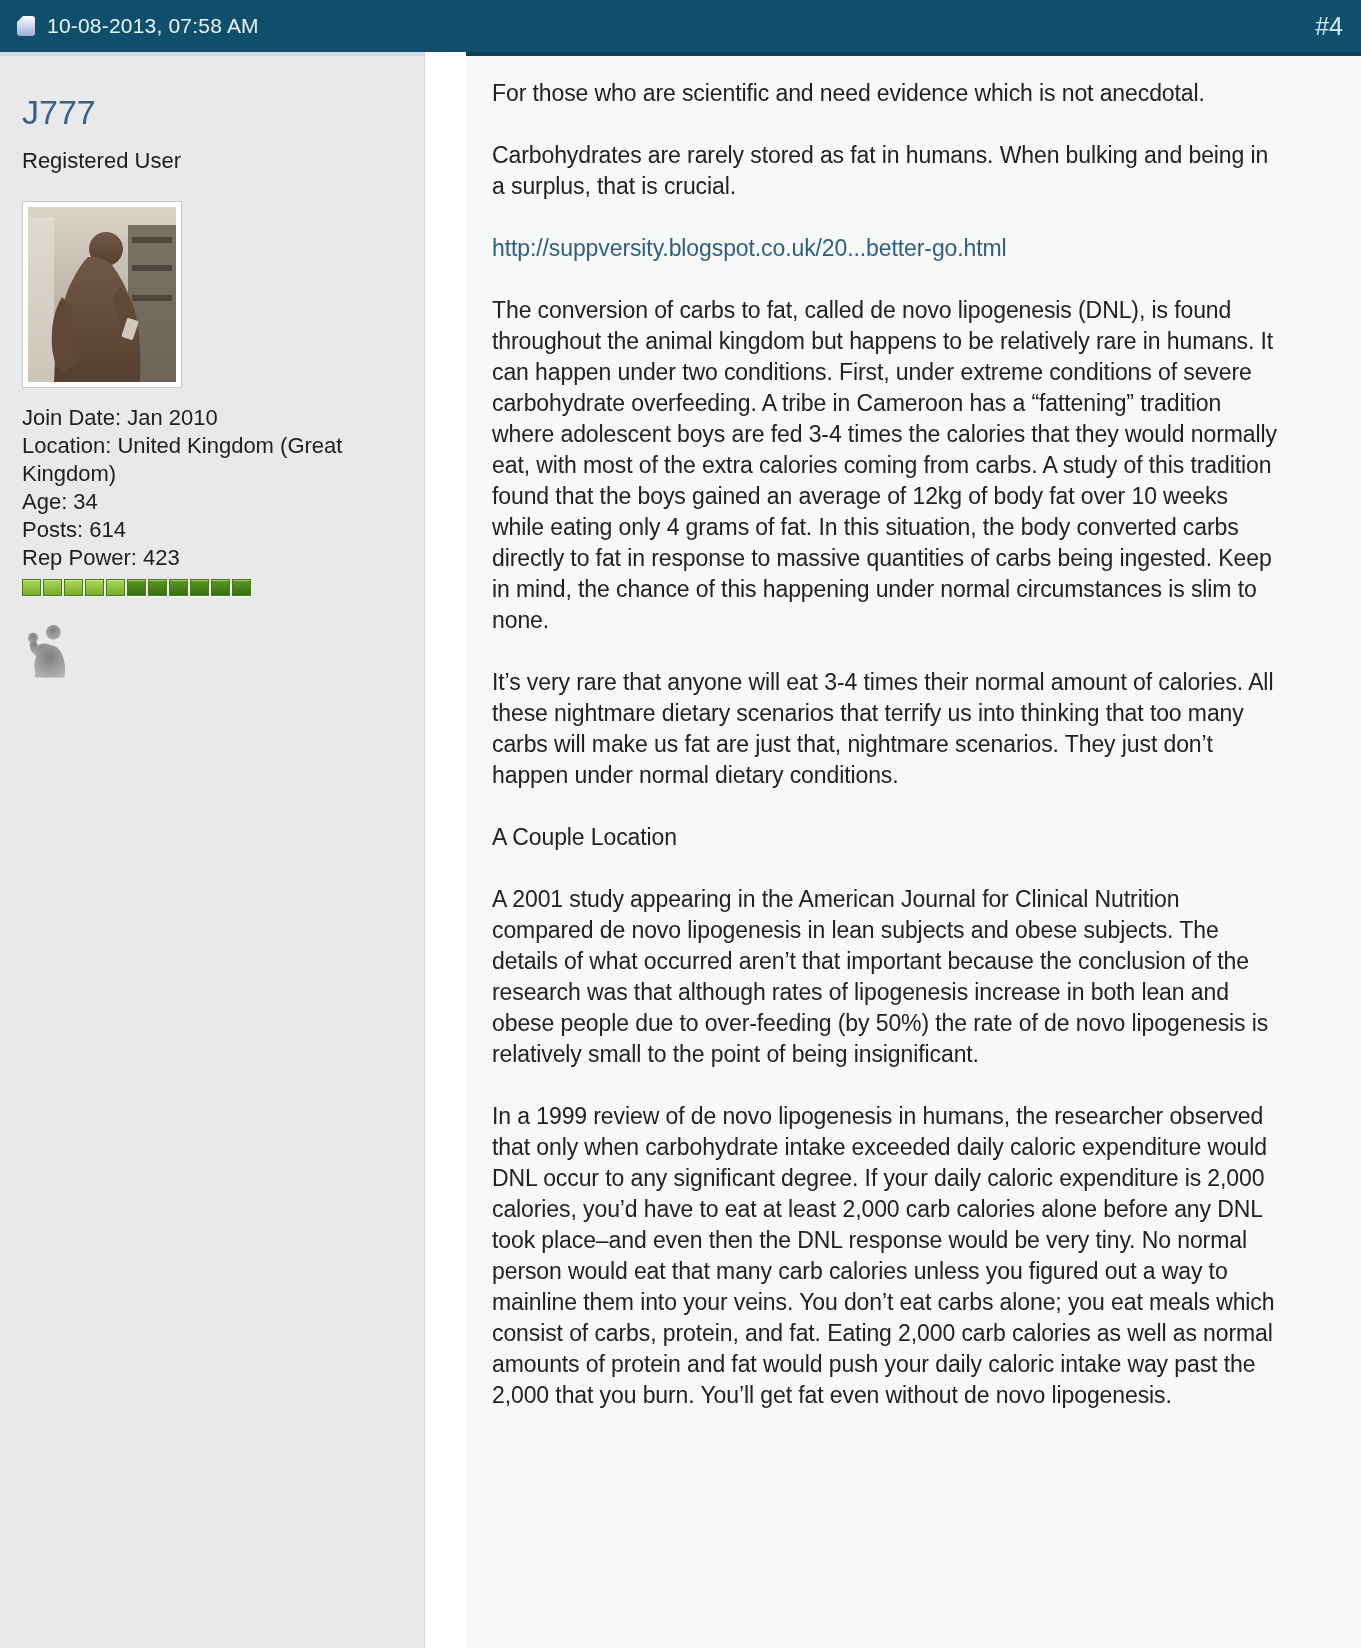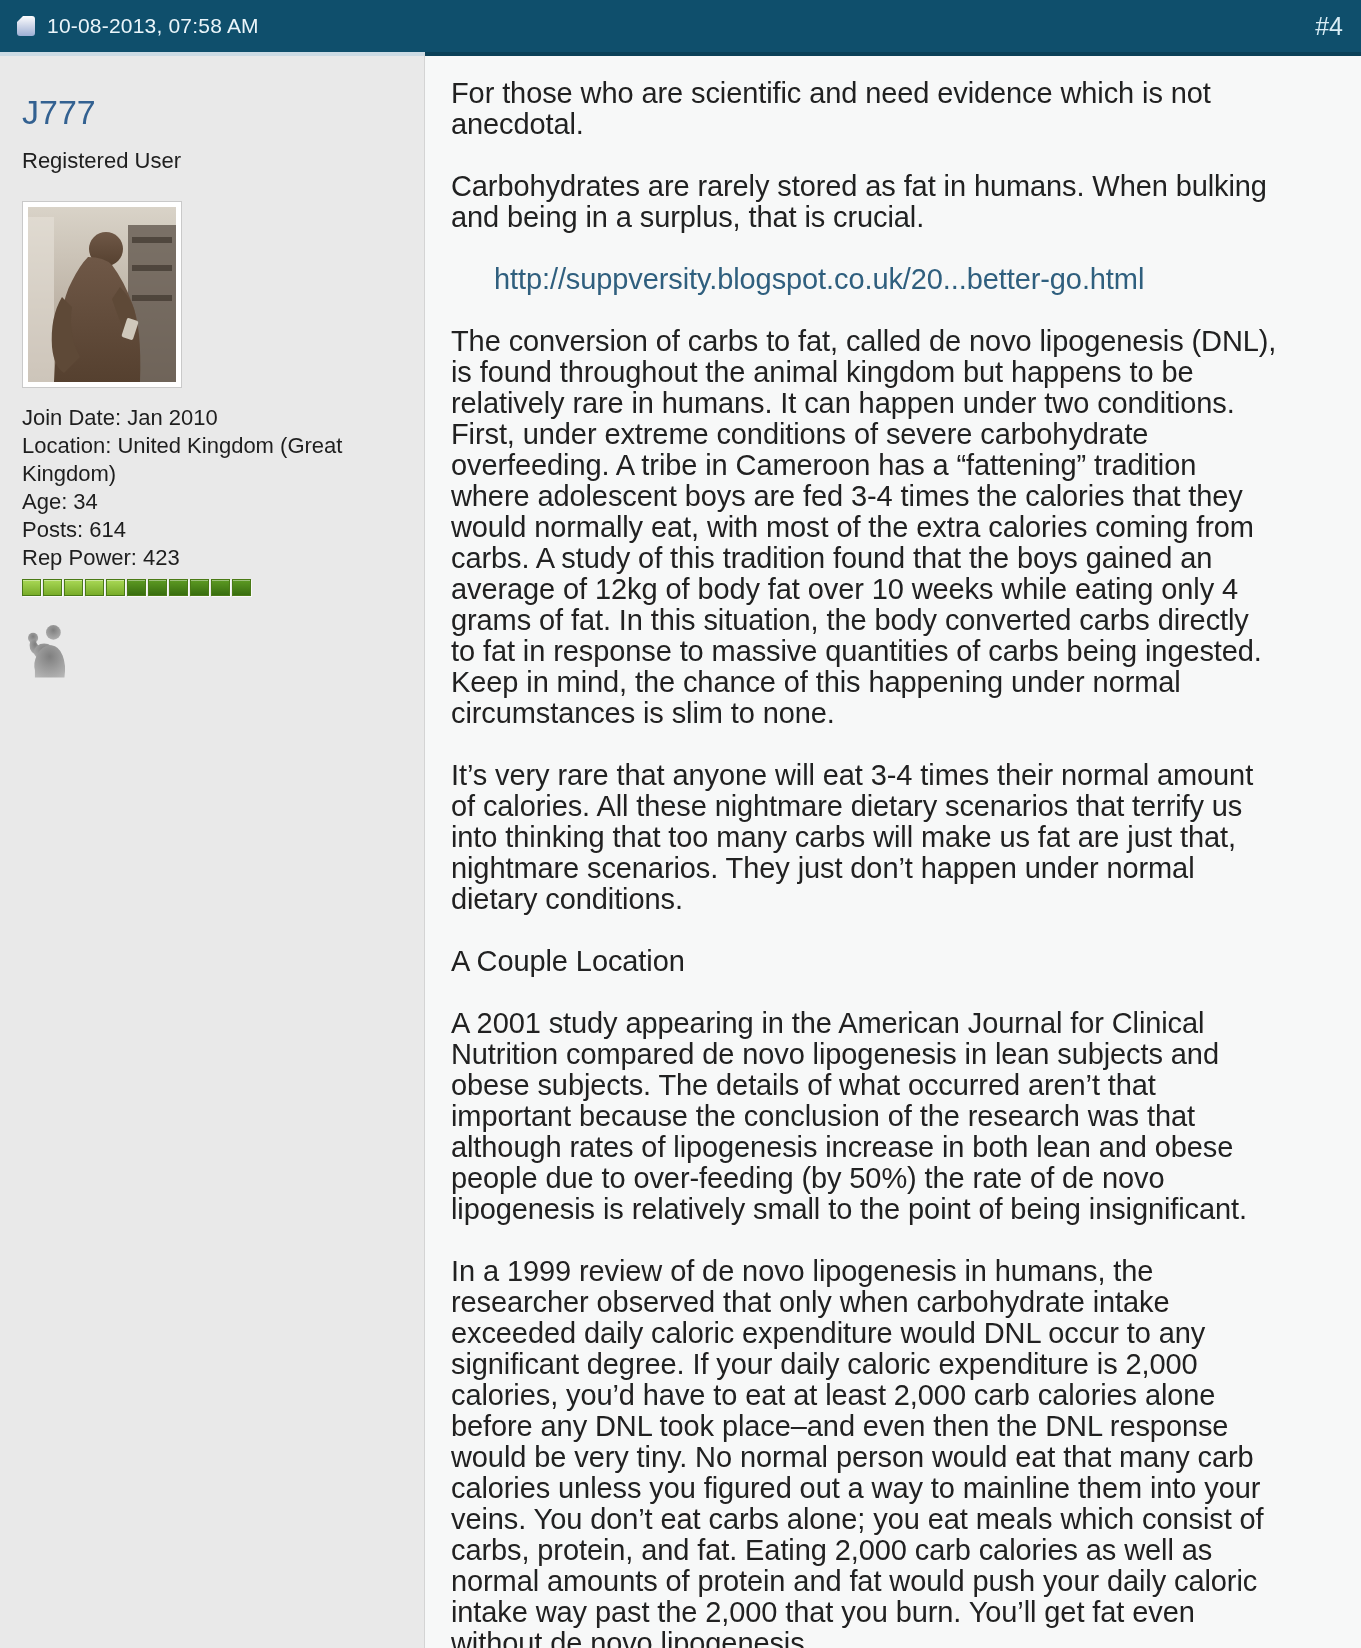--- a/index.html
+++ b/index.html
@@ -15,21 +15,21 @@
     display:flex; align-items:center;
     padding:0 18px 0 16px;
   }
   .doc-icon { width:20px; height:22px; margin-right:11px; flex:0 0 auto; }
   .post-date { color:var(--header-text,#eaf5fa); font-size:21px; letter-spacing:0.2px; }
   .post-number {
     margin-left:auto; color:#d9edf5; font-size:25px; text-decoration:none;
   }
 
   
-  .main { flex:1 1 auto; display:flex; min-height:0; }
+  .main { flex:1 1 auto; display:flex; min-height:0;gap:41px; }
 
   .sidebar {
     flex:0 0 425px; width:425px;
     background:var(--sidebar-bg,#e9e9e9);
     border-top:4px solid #ccdbe4;
     border-right:1px solid #d4d4d4;
     padding:38px 24px 0 22px;
   }
   .content {
     flex:1 1 auto;
@@ -65,25 +65,25 @@
     box-shadow: inset 0 1px 0 rgba(255,255,255,.4), 1px 1px 0 rgba(255,255,255,.7);
   }
   .rep-block.light { background:linear-gradient(180deg,#a9d855 0%,#78ac29 100%); }
   .rep-block.dark  { background:linear-gradient(180deg,#5d9a23 0%,#386e0f 100%); }
 
   .flex-icon { margin-top:24px; width:48px; height:58px; }
 
   
   .post-body p.para,
   .post-body a.para {
-    font-size:29px; line-height:31px; letter-spacing:-0.1px;
+    font-size:23px; line-height:31px; letter-spacing:-0.1px;
     color:var(--body-text,#212121);
     margin:0 0 31px 0; display:block;
   }
-  .post-body a.para.link { color:var(--link,#2f5f7e); text-decoration:none;margin-left:43px; }
+  .post-body a.para.link { color:var(--link,#2f5f7e); text-decoration:none; }
   .post-body .gap2 { margin-bottom:62px; }
 </style>
 </head>
 <body>
 
 <div class="page">
 
   <div class="post-header">
     <svg class="doc-icon" viewBox="0 0 20 22" xmlns="http://www.w3.org/2000/svg">
       <defs>

